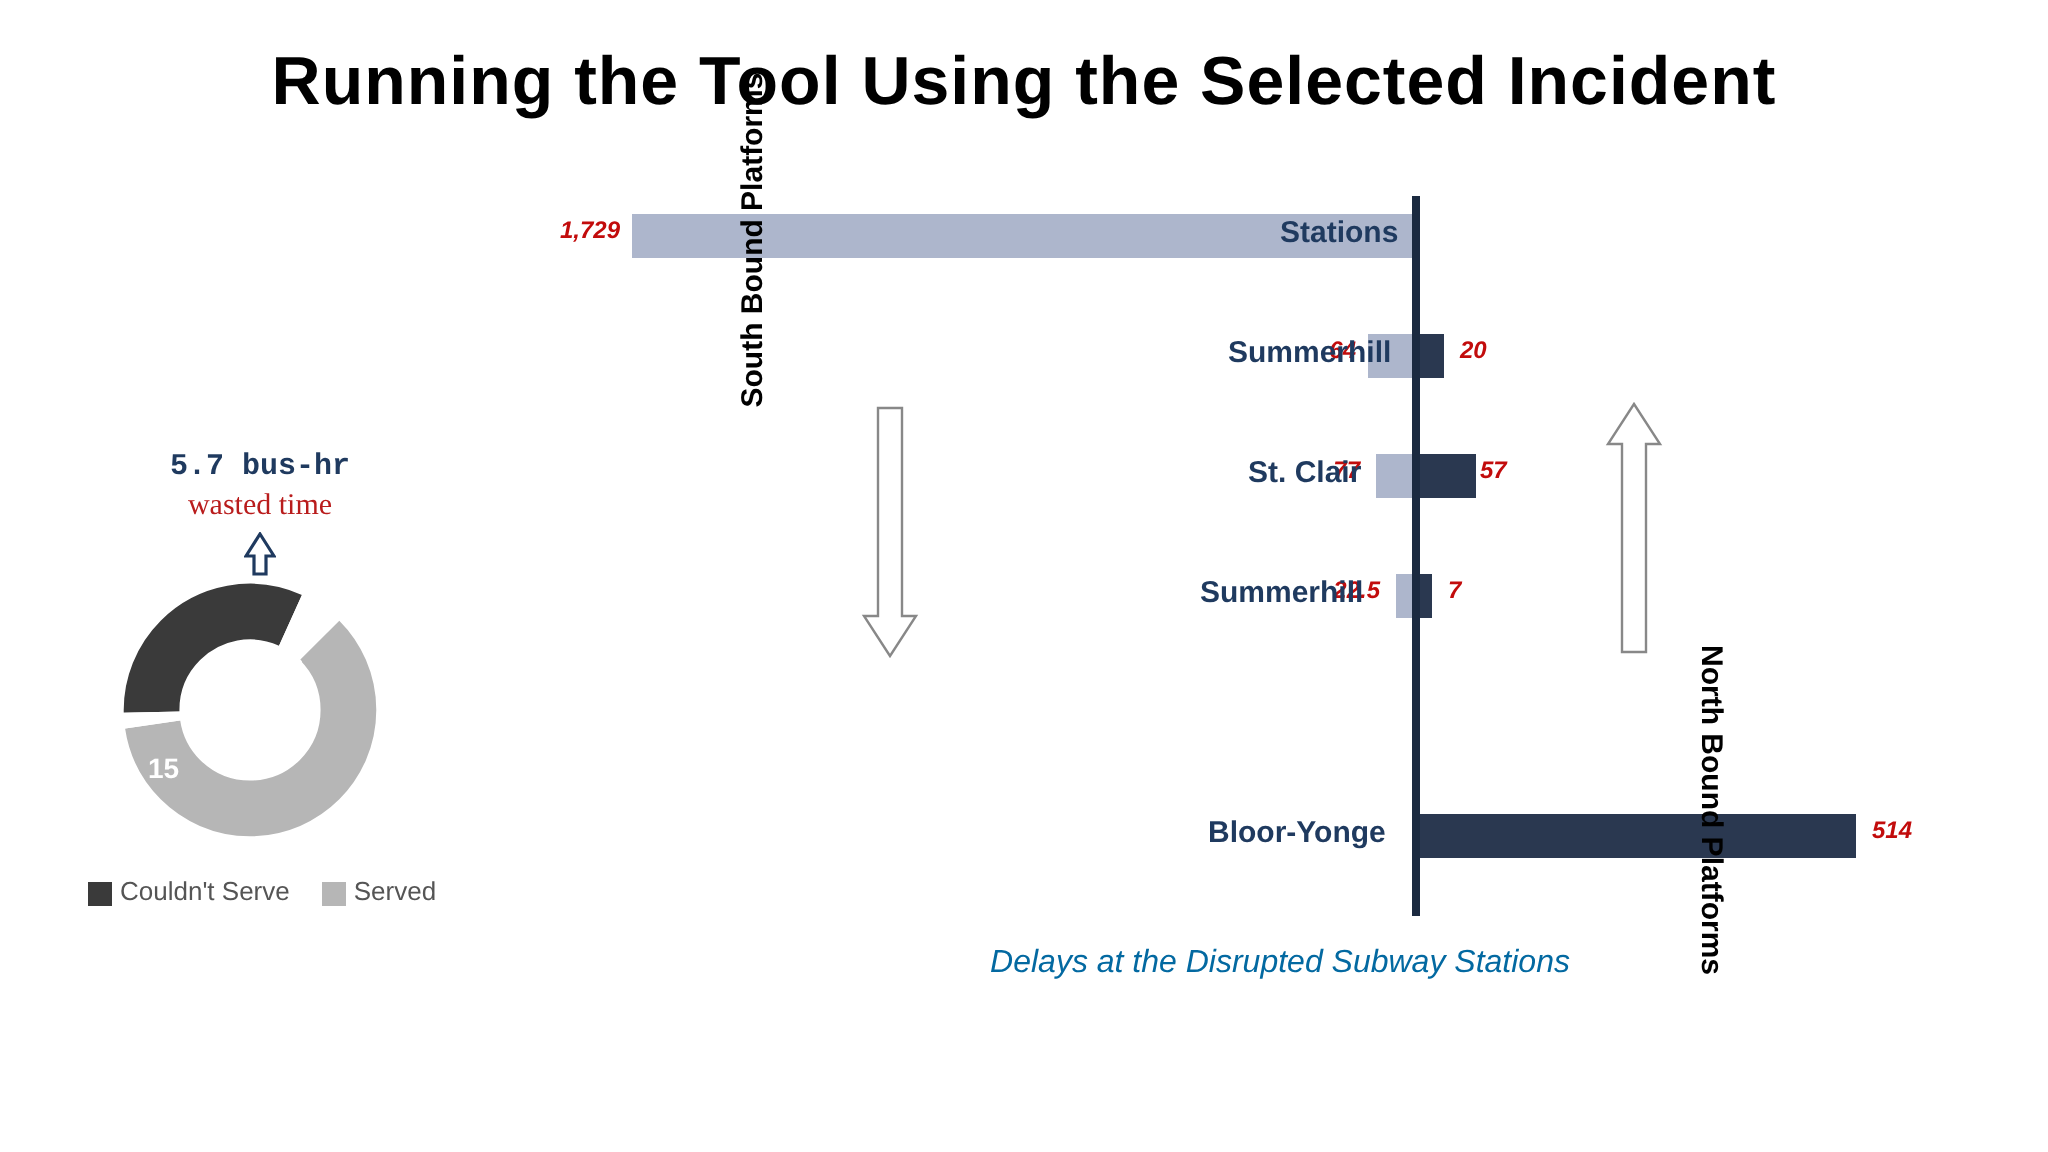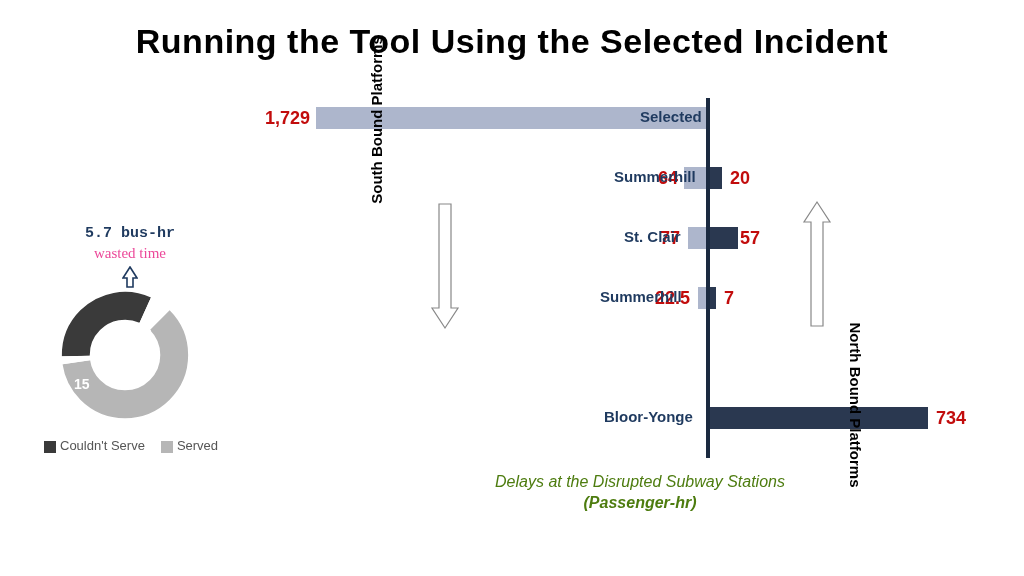--- a/index.html
+++ b/index.html
@@ -45,21 +45,21 @@
     left: 50px;
     top: 224px;
     width: 160px;
     text-align: center;
     font-family: Georgia, 'Times New Roman', serif;
     font-size: 15px;
     color: #1f3a5f;
     line-height: 1.3;
   }
   .donut-heading .l1 { font-weight: 700; font-family: Liberation Mono, monospace; }
-  .donut-heading .l2 { color: #ec4899; }
+  .donut-heading .l2 { color: #b91c1c; }
   .donut-arrow {
     position: absolute;
     left: 122px;
     top: 266px;
     width: 16px;
     height: 22px;
   }
 
   .legend {
     position: absolute;
@@ -106,34 +106,35 @@
   .bar.right { left: 410px; background:#2a3850; }
   .station {
     position: absolute;
     font-size: 15px;
     font-weight: 700;
     color: #1f3a5f;
     top: 8px;
   }
   .val {
     position: absolute;
-    font-size: 18px;
+    font-size: 12px;
     font-weight: 700;
     color: #c20c0c;
     top: 8px;
+    font-style: italic;
   }
   .xlabel {
     position: absolute;
     left: 300px;
     top: 472px;
     width: 680px;
     text-align: center;
     font-size: 16px;
     font-style: italic;
-    color: #4d7c0f;
+    color: #0369a1;
     line-height: 1.3;
   }
   .xlabel .l2 { font-weight: 800; }
 
   .side-label {
     position: absolute;
     font-size: 15px;
     font-weight: 700;
     color: #000;
     text-align: center;
@@ -176,21 +177,21 @@
   <span><span class="sw dark"></span><span>Couldn't Serve</span></span>
   <span><span class="sw light"></span><span>Served</span></span>
 </div>
 
 <div class="barchart">
   <div class="axis"></div>
 
   <div class="row" style="top:2px">
     <div class="bar left" style="width:390px"></div>
     <div class="val" style="right:670px">1,729</div>
-    <div class="station" style="left:340px">Selected</div>
+    <div class="station" style="left:340px">Stations</div>
   </div>
 
   <div class="row" style="top:62px">
     <div class="bar left" style="width:22px"></div>
     <div class="bar right" style="width:12px"></div>
     <div class="val" style="right:302px">64</div>
     <div class="station" style="left:314px">Summerhill</div>
     <div class="val" style="left:430px">20</div>
   </div>
 
@@ -207,34 +208,33 @@
     <div class="bar right" style="width:6px"></div>
     <div class="val" style="right:290px">22.5</div>
     <div class="station" style="left:300px">Summerhill</div>
     <div class="val" style="left:424px">7</div>
   </div>
 
 
   <div class="row" style="top:302px">
     <div class="bar right" style="width:218px"></div>
     <div class="station" style="left:304px">Bloor-Yonge</div>
-    <div class="val" style="left:636px">734</div>
+    <div class="val" style="left:636px">514</div>
   </div>
 </div>
 
 <div class="side-label side-south">South Bound Platforms</div>
 <div class="side-label side-north">North Bound Platforms</div>
 
 <div class="dir-arrow" style="left:430px; top:200px">
   <svg width="30" height="130" viewBox="0 0 30 130">
     <path d="M9 4 H21 V108 H28 L15 128 L2 108 H9 Z" fill="#fff" stroke="#888" stroke-width="1.2"></path>
   </svg>
 </div>
 <div class="dir-arrow" style="left:802px; top:200px">
   <svg width="30" height="130" viewBox="0 0 30 130">
     <path d="M15 2 L28 22 H21 V126 H9 V22 H2 Z" fill="#fff" stroke="#888" stroke-width="1.2"></path>
   </svg>
 </div>
 
 <div class="xlabel">
   <div>Delays at the Disrupted Subway Stations</div>
-  <div class="l2">(Passenger-hr)</div>
 </div>
 
 </body></html>

